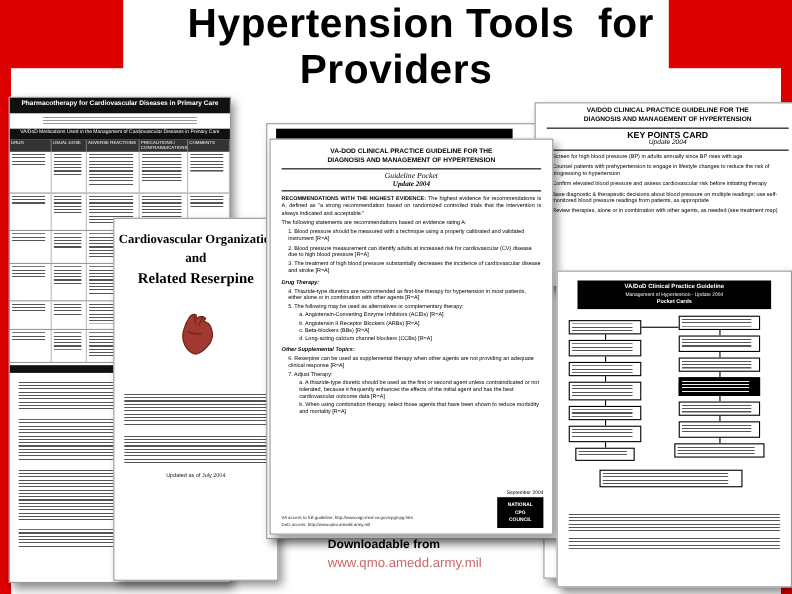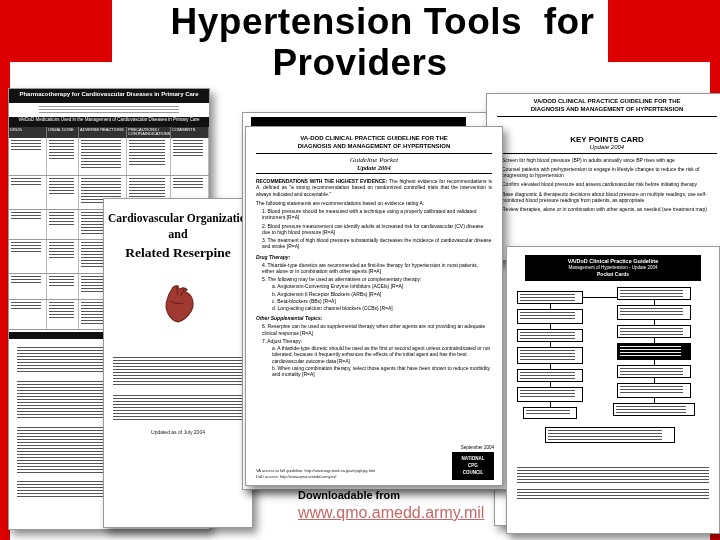--- a/index.html
+++ b/index.html
@@ -57,21 +57,21 @@
   
   #doc-summary-behind{left:242px;top:112px;width:274px;height:378px;z-index:5;}
   .bb{margin:4px 0 0 8px;width:215px;height:10px;background:#000;}
   #doc-pocket-behind{left:494px;top:254px;width:20px;height:272px;z-index:4;}
 
   
   #doc-keypoints{left:486px;top:93px;width:240px;height:168px;z-index:6;
     padding:4px 6px 4px 8px;overflow:hidden;}
   .kp-header{text-align:center;font-size:6px;font-weight:bold;line-height:1.3;
     border-bottom:1px solid #000;padding-bottom:2px;margin:0 2px;}
-  .kp-title{text-align:center;font-size:8px;font-weight:bold;margin-top:18px;}
+  .kp-title{text-align:center;font-size:8px;font-weight:bold;margin-top:1px;}
   .kp-edition{text-align:center;font-size:6px;font-style:italic;}
   .kp-rule{border-top:1px solid #000;margin:3px 2px;}
   .kp-b{display:flex;font-size:5px;line-height:1.25;margin-top:3px;}
   .kp-b .bm{width:7px;font-size:4px;flex:none;}
   .kp-b .bt{flex:1;white-space:normal;}
 
   
   #doc-summary{left:245px;top:126px;width:258px;height:360px;z-index:7;padding:8px 10px;}
   .sm-h{text-align:center;font-size:6px;font-weight:bold;line-height:1.3;}
   .sm-rule{border-top:1px solid #000;margin-top:2px;}
@@ -99,21 +99,21 @@
   .flow{position:relative;height:170px;margin-top:6px;}
   .fb{position:absolute;border:1px solid #000;background:#fff;padding:2px;}
   .fb-dark{background:#000;}
   .cn{position:absolute;background:#000;}
   .pk-par1{height:16px;width:94%;margin:10px auto 0;}
   .pk-par2{height:10px;width:94%;margin:6px auto 0;}
 
   
   #download{position:absolute;left:298px;top:489px;z-index:9;}
   #download .dl-label{font-size:11px;font-weight:bold;}
-  #download .dl-url{font-size:16px;color:#cc6666;text-decoration:underline;cursor:pointer;margin-top:3px;}
+  #download .dl-url{font-size:12px;color:#cc6666;cursor:pointer;margin-top:3px;}
 </style>
 </head>
 <body>
 
 <div id="slide">
 
   <div class="red" id="red-tl-block"></div>
   <div class="red" id="red-tr-block"></div>
   <div class="red" id="red-left-strip"></div>
   <div class="red" id="red-right-strip"></div>

